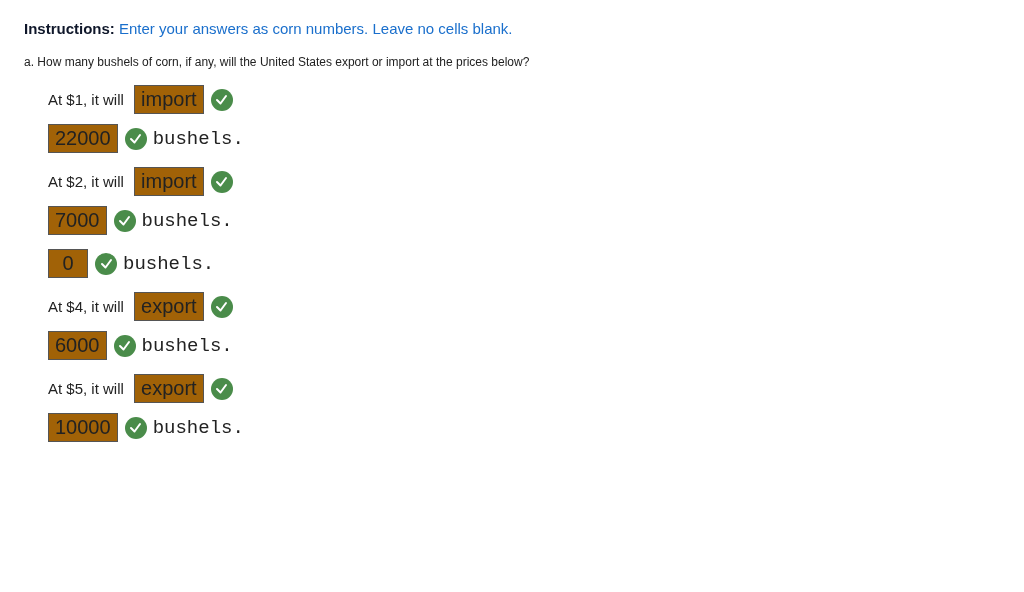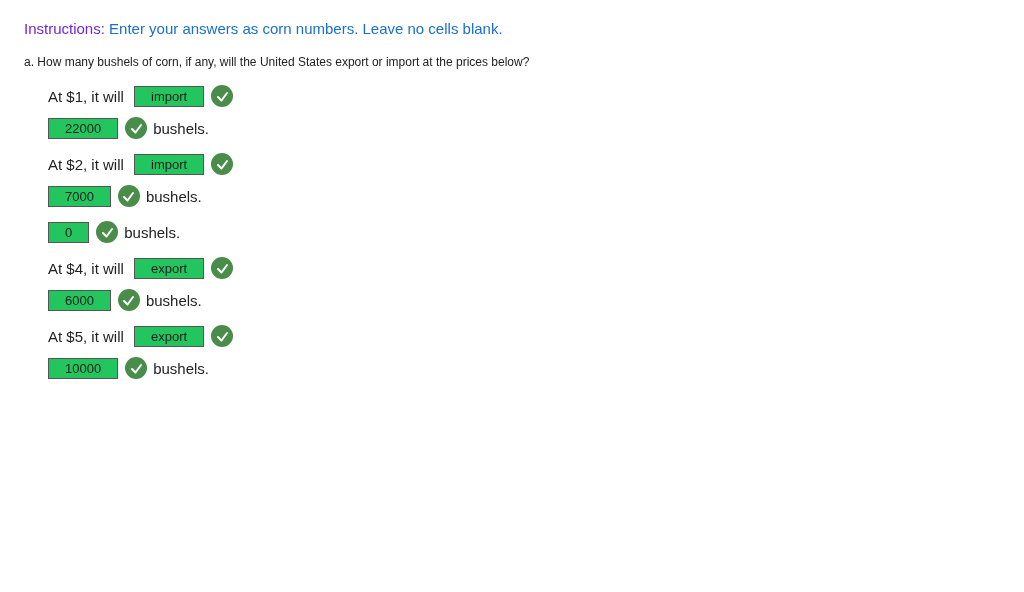--- a/index.html
+++ b/index.html
@@ -18,22 +18,22 @@
       min-height: 592px;
     }
 
     .instructions {
       margin-bottom: 18px;
       font-size: 15px;
       color: #222;
     }
 
     .instructions strong {
-      color: #6d28d9;
-      font-weight: normal;
+      color: #0f172a;
+      font-weight: bold;
     }
 
     .instructions span {
       color: #1a6fcc;
     }
 
     .question-label {
       font-size: 12px;
       margin-bottom: 16px;
       color: #222;
@@ -50,26 +50,26 @@
       margin-bottom: 10px;
       font-size: 15px;
     }
 
     .row-text {
       margin-right: 6px;
     }
 
     .answer-box {
       border: 1.5px solid #555;
-      padding: 2px 16px;
-      font-size: 13px;
+      padding: 2px 6px;
+      font-size: 20px;
       min-width: 40px;
       display: inline-block;
       text-align: center;
-      background: #22c55e;
+      background: #a16207;
       color: #222;
     }
 
     .answer-box-wide {
       min-width: 180px;
     }
 
     .check-icon {
       display: inline-flex;
       align-items: center;
@@ -88,22 +88,23 @@
     }
 
     .bushels-row {
       display: flex;
       align-items: center;
       margin-bottom: 14px;
       margin-left: 0;
     }
 
     .bushels-text {
-      font-size: 15px;
+      font-size: 19px;
       margin-left: 6px;
+      font-family: Liberation Mono, monospace;
     }
   </style>
 </head>
 <body>
 
 <div class="instructions">
   <strong>Instructions:</strong><span> Enter your answers as corn numbers. Leave no cells blank.</span>
 </div>
 
 <div class="question-label">a. How many bushels of corn, if any, will the United States export or import at the prices below?</div>

